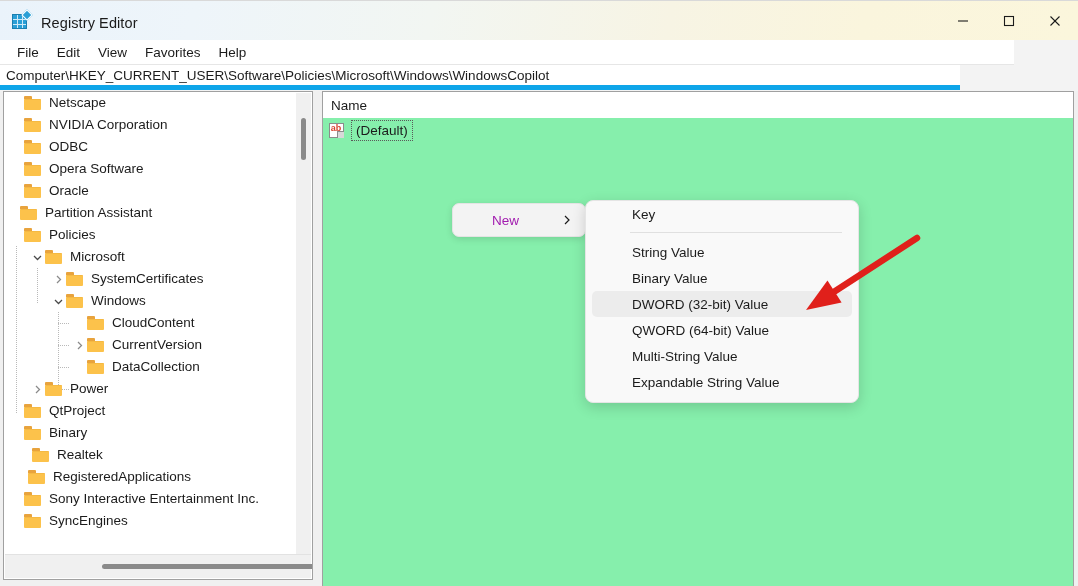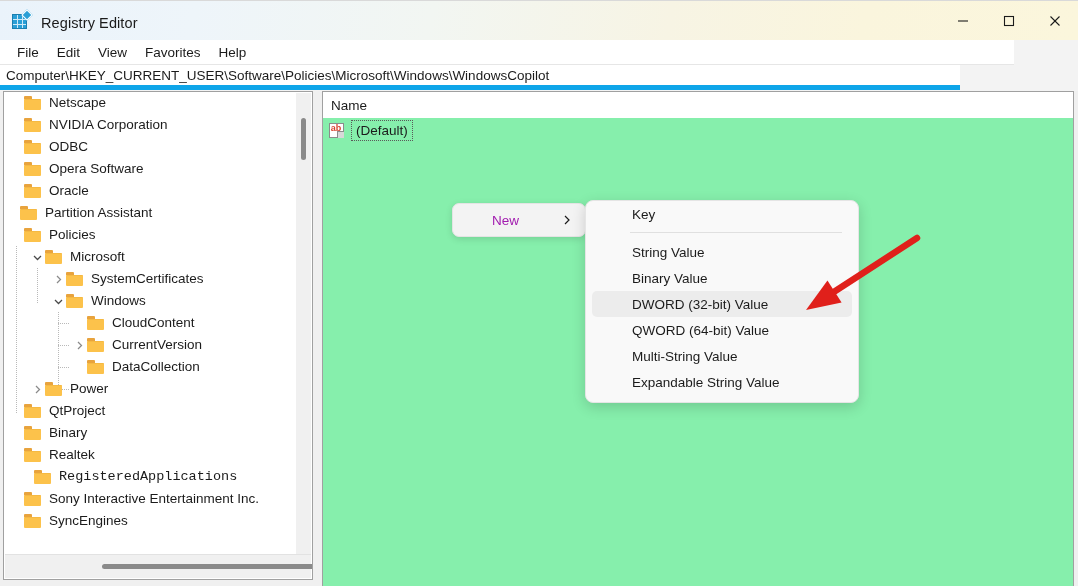--- a/index.html
+++ b/index.html
@@ -493,29 +493,29 @@
             <div class="tree-label">QtProject</div>
           </div>
           <div class="tree-row" style="padding-left: 4px;">
             <div class="chev"></div>
             <div class="folder">
               <div class="tab"></div>
               <div class="body"></div>
             </div>
             <div class="tree-label">Binary</div>
           </div>
-          <div class="tree-row" style="padding-left: 4px;">
+          <div class="tree-row" style="padding-left: 12px;">
             <div class="chev"></div>
             <div class="folder">
               <div class="tab"></div>
               <div class="body"></div>
             </div>
             <div class="tree-label">Realtek</div>
           </div>
-          <div class="tree-row" style="padding-left: 14px; font-family: Liberation Mono, monospace;">
+          <div class="tree-row" style="padding-left: 8px;">
             <div class="chev"></div>
             <div class="folder">
               <div class="tab"></div>
               <div class="body"></div>
             </div>
             <div class="tree-label">RegisteredApplications</div>
           </div>
           <div class="tree-row" style="padding-left: 4px;">
             <div class="chev"></div>
             <div class="folder">

